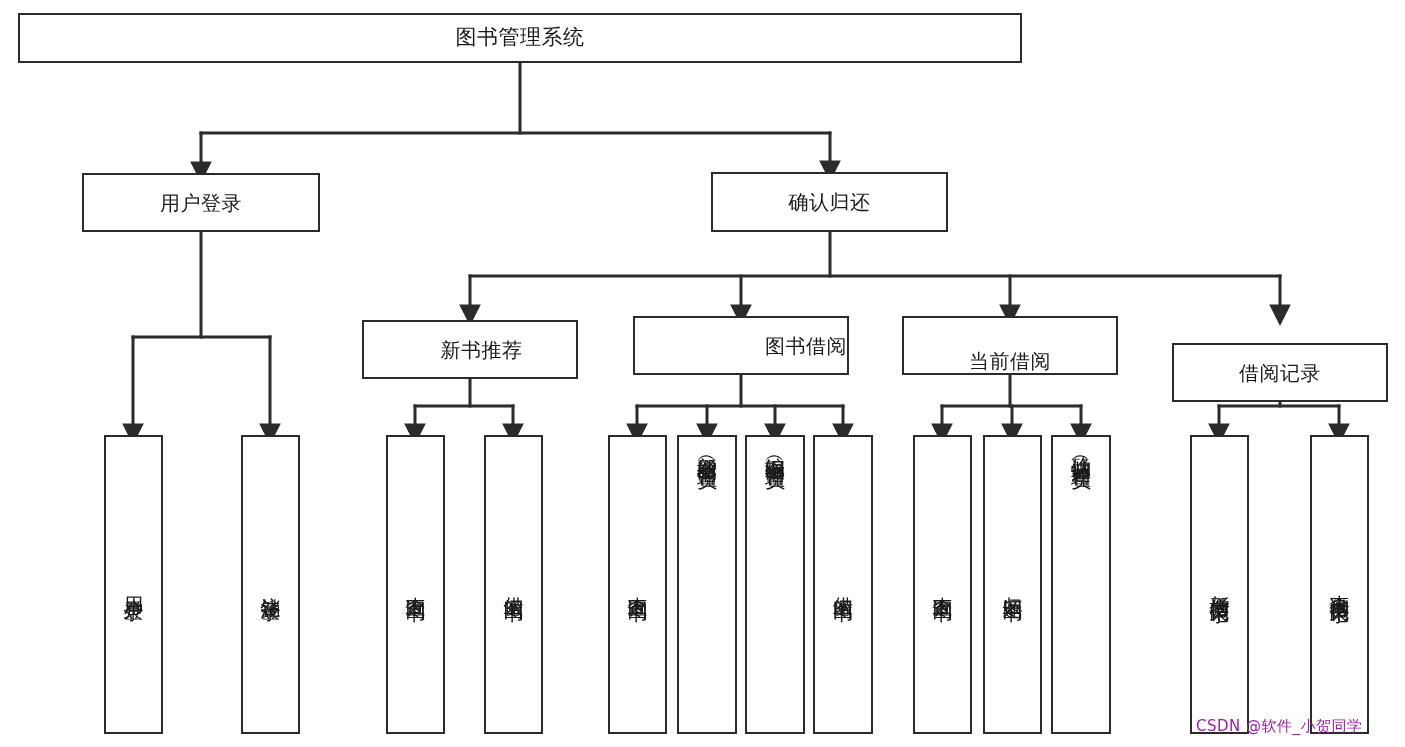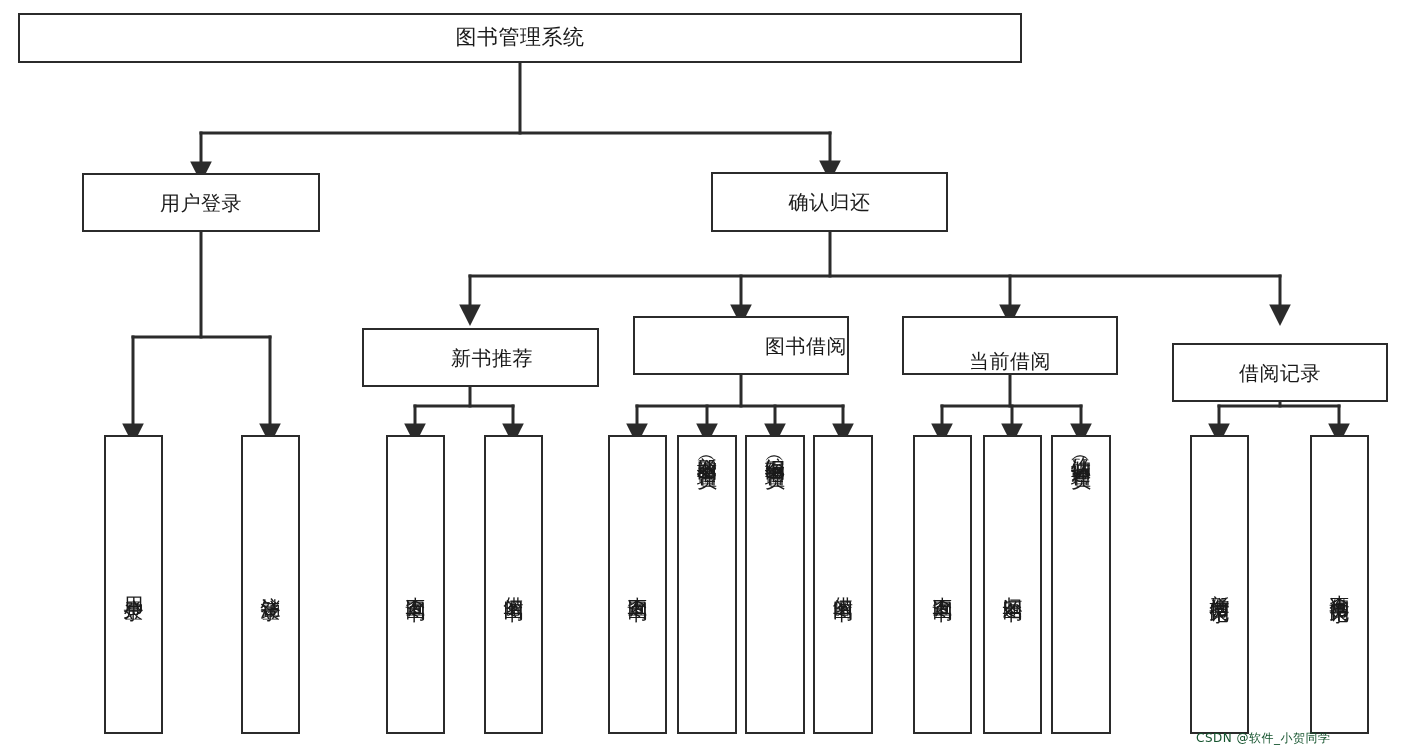--- a/index.html
+++ b/index.html
@@ -60,25 +60,24 @@
   }
   .leaf-mid .vtext {
     margin-top: auto;
     margin-bottom: auto;
   }
   .leaf-top .vtext {
     margin-top: 4px;
   }
   .watermark {
     position: absolute;
-    font-size: 12px;
-    color: #14532d;
+    font-size: 15px;
+    color: #a21caf;
     white-space: nowrap;
     letter-spacing: 0.5px;
-    margin-top: 13px;
   }
 </style>
 </head>
 <body>
 
 <div id="canvas">
 
   <svg id="wires" viewBox="0 0 1405 747" xmlns="http://www.w3.org/2000/svg">
     <defs>
       <marker id="arr" markerWidth="11" markerHeight="11" refX="1.2" refY="3.6" orient="auto" markerUnits="strokeWidth">
@@ -133,21 +132,21 @@
     <span>图书管理系统</span>
   </div>
 
   <div class="node horiz" style="left:82px; top:173px; width:238px; height:59px;">
     <span>用户登录</span>
   </div>
   <div class="node horiz" style="left:711px; top:172px; width:237px; height:60px;">
     <span>确认归还</span>
   </div>
 
-  <div class="node horiz" style="left:362px; top:328px; width:237px; height:59px;padding-left:23px;">
+  <div class="node horiz" style="left:362px; top:320px; width:216px; height:59px;padding-left:23px;">
     <span>新书推荐</span>
   </div>
   <div class="node horiz" style="left:633px; top:316px; width:216px; height:59px;justify-content:flex-end;">
     <span>图书借阅</span>
   </div>
   <div class="node horiz" style="left:902px; top:316px; width:216px; height:59px;align-items:flex-end;">
     <span>当前借阅</span>
   </div>
   <div class="node horiz" style="left:1172px; top:316px; width:216px; height:59px;margin-top:27px;">
     <span>借阅记录</span>

